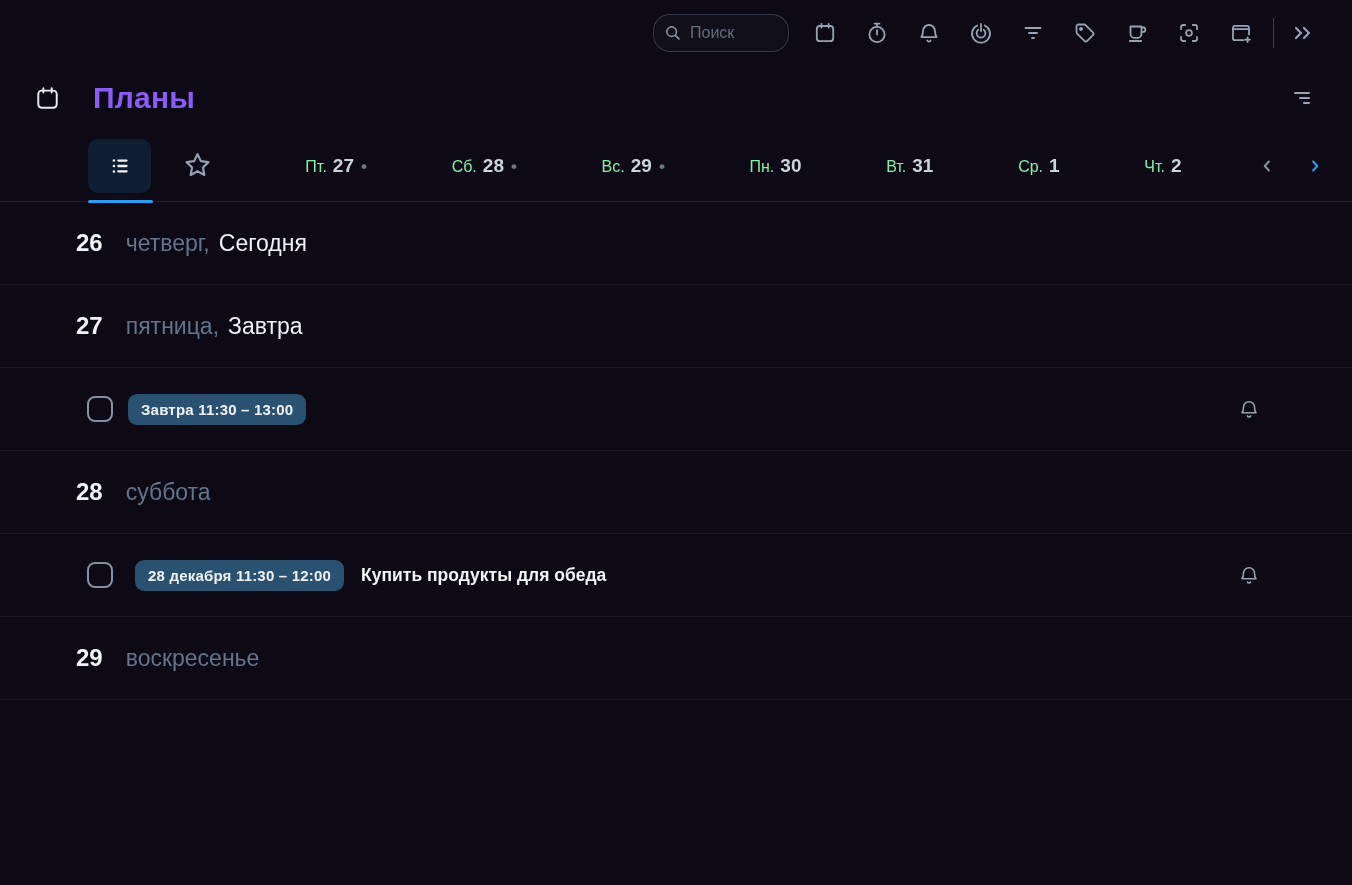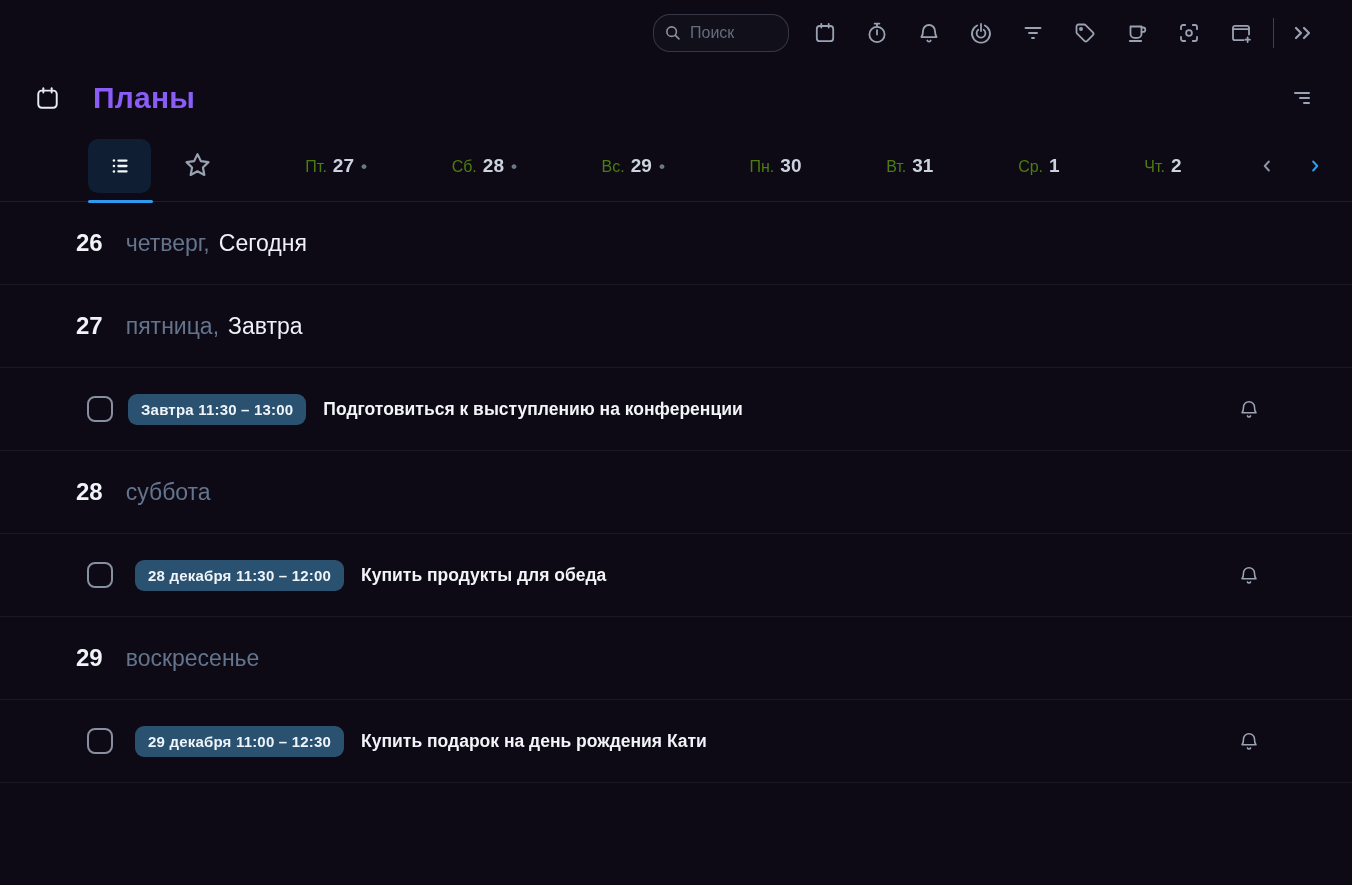--- a/index.html
+++ b/index.html
@@ -79,21 +79,21 @@
     width: 40px; height: 54px; margin-left: 26px;
     display: flex; align-items: center; justify-content: center;
     color: #98a1b1; cursor: pointer;
   }
   .day-tabs {
     flex: 1;
     display: flex; align-items: center; justify-content: space-around;
     margin: 0 30px 0 46px;
   }
   .day-tab { display: flex; align-items: baseline; cursor: pointer; white-space: nowrap; }
-  .day-prefix { color: #4d7c0f; font-size: 16px; margin-right: 6px; }
+  .day-prefix { color: #86efac; font-size: 16px; margin-right: 6px; }
   .day-num { color: #cbd3de; font-size: 19px; font-weight: 700; }
   .day-dot { color: #6b7686; font-size: 17px; margin-left: 7px; font-weight: 700; }
   .day-dot:empty { display: none; }
   .tab-nav { display: flex; align-items: center; gap: 22px; }
   .nav-prev { color: #8b95a5; background: none; border: 0; cursor: pointer; padding: 4px; }
   .nav-next { color: #2f9ff2; background: none; border: 0; cursor: pointer; padding: 4px; }
 
   
   .row {
     height: 83px;
@@ -310,21 +310,20 @@
   </div>
 
   <div class="row section-row">
     <span class="section-day">27</span>
     <span class="section-weekday">пятница,</span>
     <span class="section-extra">Завтра</span>
   </div>
   <div class="row task-row">
     <div class="checkbox"></div>
     <span class="time-badge" style="margin-left:15px">Завтра 11:30 – 13:00</span>
-    <span class="task-title">Подготовиться к выступлению на конференции</span>
     <span class="row-bell">
       <svg width="22" height="22" viewBox="0 0 24 24" fill="none" stroke="currentColor" stroke-width="1.7" stroke-linecap="round" stroke-linejoin="round">
           <path d="M6 10a6 6 0 0 1 12 0c0 3.6 1 5.2 1.6 6.1H4.4C5 15.2 6 13.6 6 10z"></path>
           <path d="M10.3 19.5a1.8 1.8 0 0 0 3.4 0"></path>
         </svg>
     </span>
   </div>
 
   <div class="row section-row">
     <span class="section-day">28</span>
@@ -341,25 +340,14 @@
           <path d="M10.3 19.5a1.8 1.8 0 0 0 3.4 0"></path>
         </svg>
     </span>
   </div>
 
   <div class="row section-row">
     <span class="section-day">29</span>
     <span class="section-weekday">воскресенье</span>
 
   </div>
-  <div class="row task-row">
-    <div class="checkbox"></div>
-    <span class="time-badge" style="margin-left:22px">29 декабря 11:00 – 12:30</span>
-    <span class="task-title">Купить подарок на день рождения Кати</span>
-    <span class="row-bell">
-      <svg width="22" height="22" viewBox="0 0 24 24" fill="none" stroke="currentColor" stroke-width="1.7" stroke-linecap="round" stroke-linejoin="round">
-          <path d="M6 10a6 6 0 0 1 12 0c0 3.6 1 5.2 1.6 6.1H4.4C5 15.2 6 13.6 6 10z"></path>
-          <path d="M10.3 19.5a1.8 1.8 0 0 0 3.4 0"></path>
-        </svg>
-    </span>
-  </div>
 
 </div>
 
 </body></html>

